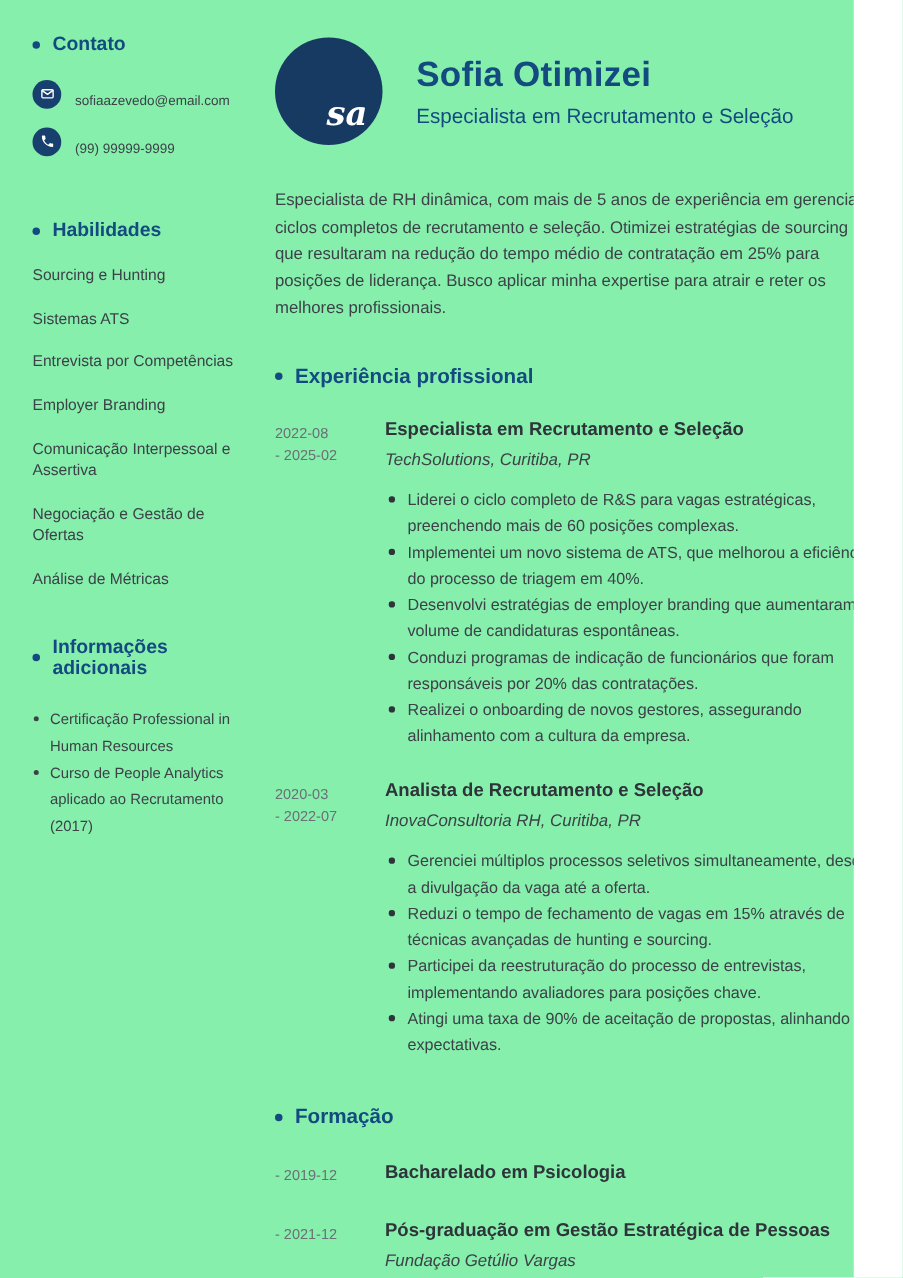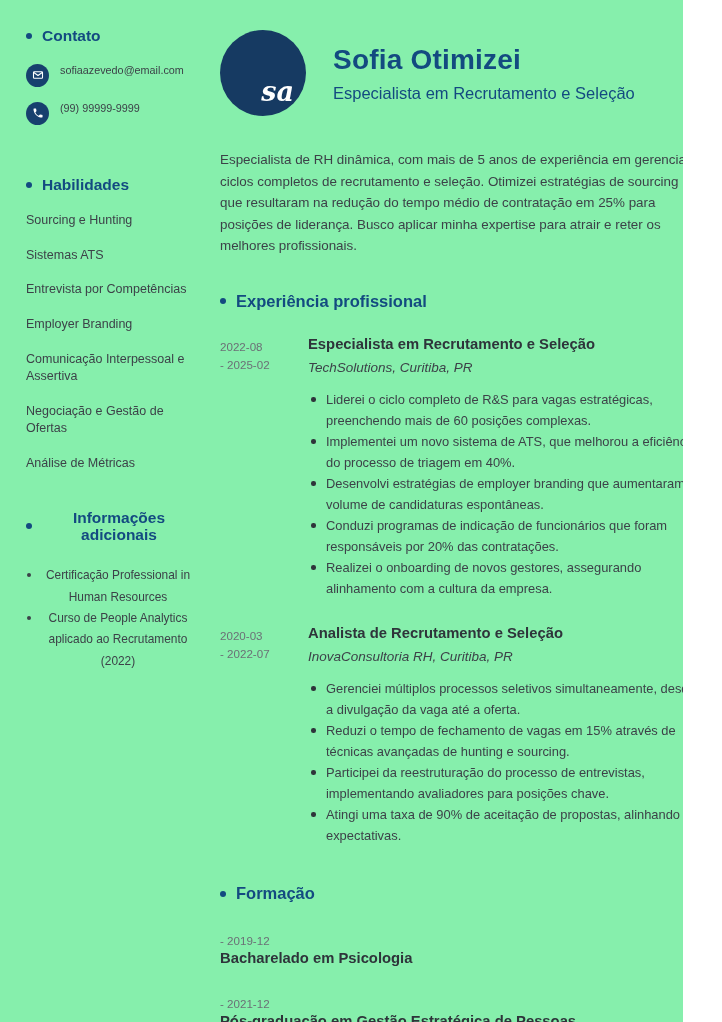--- a/index.html
+++ b/index.html
@@ -22,33 +22,33 @@
   }
   .heading .dot {
     width:6px; height:6px; border-radius:50%;
     background:#134a80; flex:none;
   }
   .side-heading { font-size:15.5px; }
   .main-heading { font-size:16.5px; }
 
   
   .contact-list { margin-top:19px; }
-  .contact-row { display:flex; align-items:flex-start; gap:11px; margin-bottom:15px; }
+  .contact-row { display:flex; align-items:flex-end; gap:11px; margin-bottom:15px; }
   .cicon {
     width:23px; height:23px; border-radius:50%;
     background:#17406e; color:#fff;
     display:flex; align-items:center; justify-content:center; flex:none;
   }
   .cicon svg { width:12px; height:12px; display:block; }
   .ctext { font-size:10.8px; color:#3c4248; }
 
   .skills-section { margin-top:51px; }
   .skill-item { font-size:12.5px; line-height:1.35; color:#3c4248; margin-top:18px; }
 
-  .additional-section { margin-top:37px;text-align:center; }
+  .additional-section { margin-top:37px; }
   .side-list { margin-top:21px; }
   .side-li {
     position:relative; padding-left:14px;
     font-size:11.9px; line-height:1.8; color:#3c4248;
   }
   .side-li::before {
     content:""; position:absolute; left:1px; top:8px;
     width:4px; height:4px; border-radius:50%; background:#3c4248;
   }
 
@@ -82,21 +82,21 @@
   .job-bullets li {
     position:relative; padding-left:18px;
     font-size:12.9px; line-height:21px; color:#3c4248;
   }
   .job-bullets li::before {
     content:""; position:absolute; left:3px; top:8px;
     width:4.5px; height:4.5px; border-radius:50%; background:#2e343a;
   }
 
   .edu-heading { margin-top:38px; }
-  .edu-item { display:flex; margin-top:27px;flex-direction:column; }
+  .edu-item { display:flex; margin-top:27px; }
   .edu-title { font-size:14.8px; font-weight:700; color:#2e343a; }
   .edu-school { font-size:13.5px; font-style:italic; color:#3c4248; margin-top:8px; }
 </style>
 </head>
 <body>
 
 <div class="page">
 
   <aside class="sidebar">
 
@@ -140,21 +140,21 @@
       <div class="skill-item">Análise de Métricas</div>
     </section>
 
     <section class="additional-section">
       <h2 class="heading side-heading">
         <span class="dot"></span>
         <span>Informações adicionais</span>
       </h2>
       <div class="side-list">
         <div class="side-li">Certificação Professional in Human Resources</div>
-        <div class="side-li">Curso de People Analytics aplicado ao Recrutamento (2022)</div>
+        <div class="side-li">Curso de People Analytics aplicado ao Recrutamento (2017)</div>
       </div>
     </section>
 
   </aside>
 
   <main class="main">
 
     <div class="header-block">
       <div class="avatar">
         <span class="avatar-initials">sa</span>

